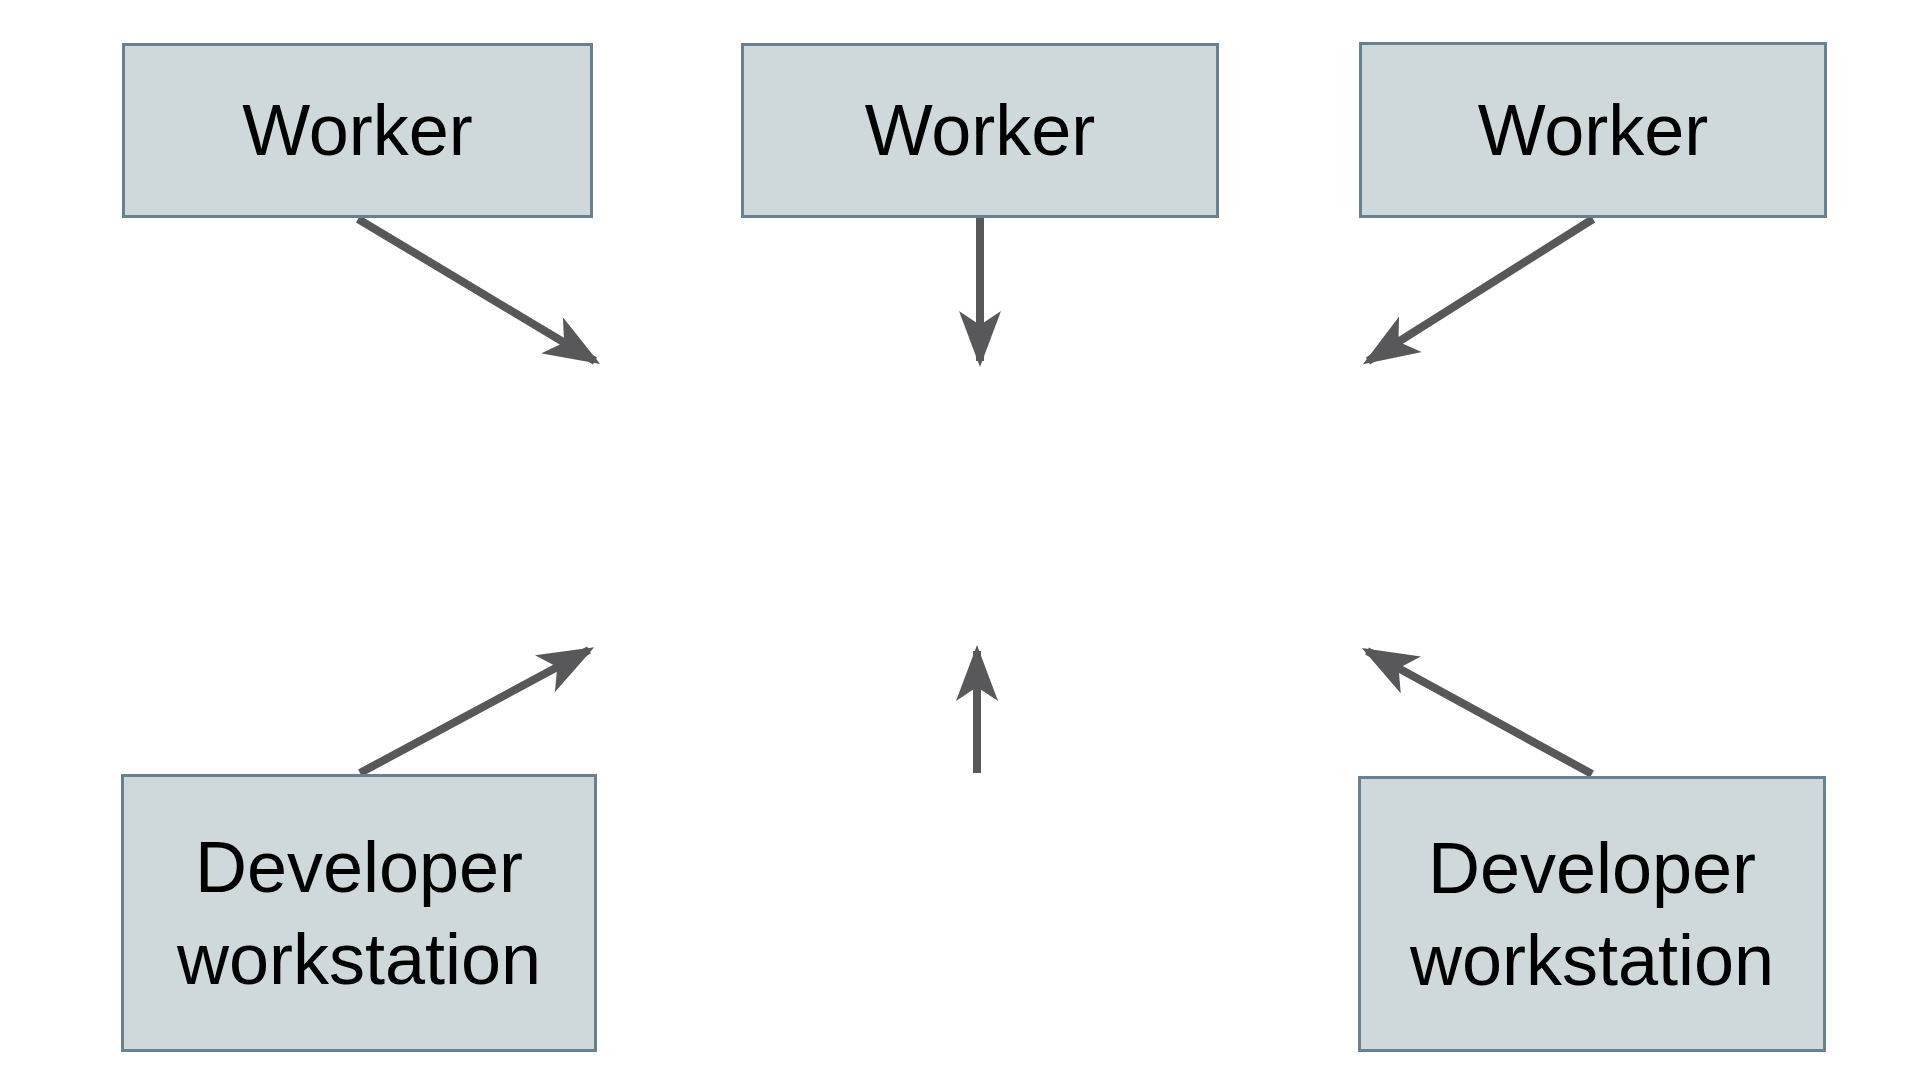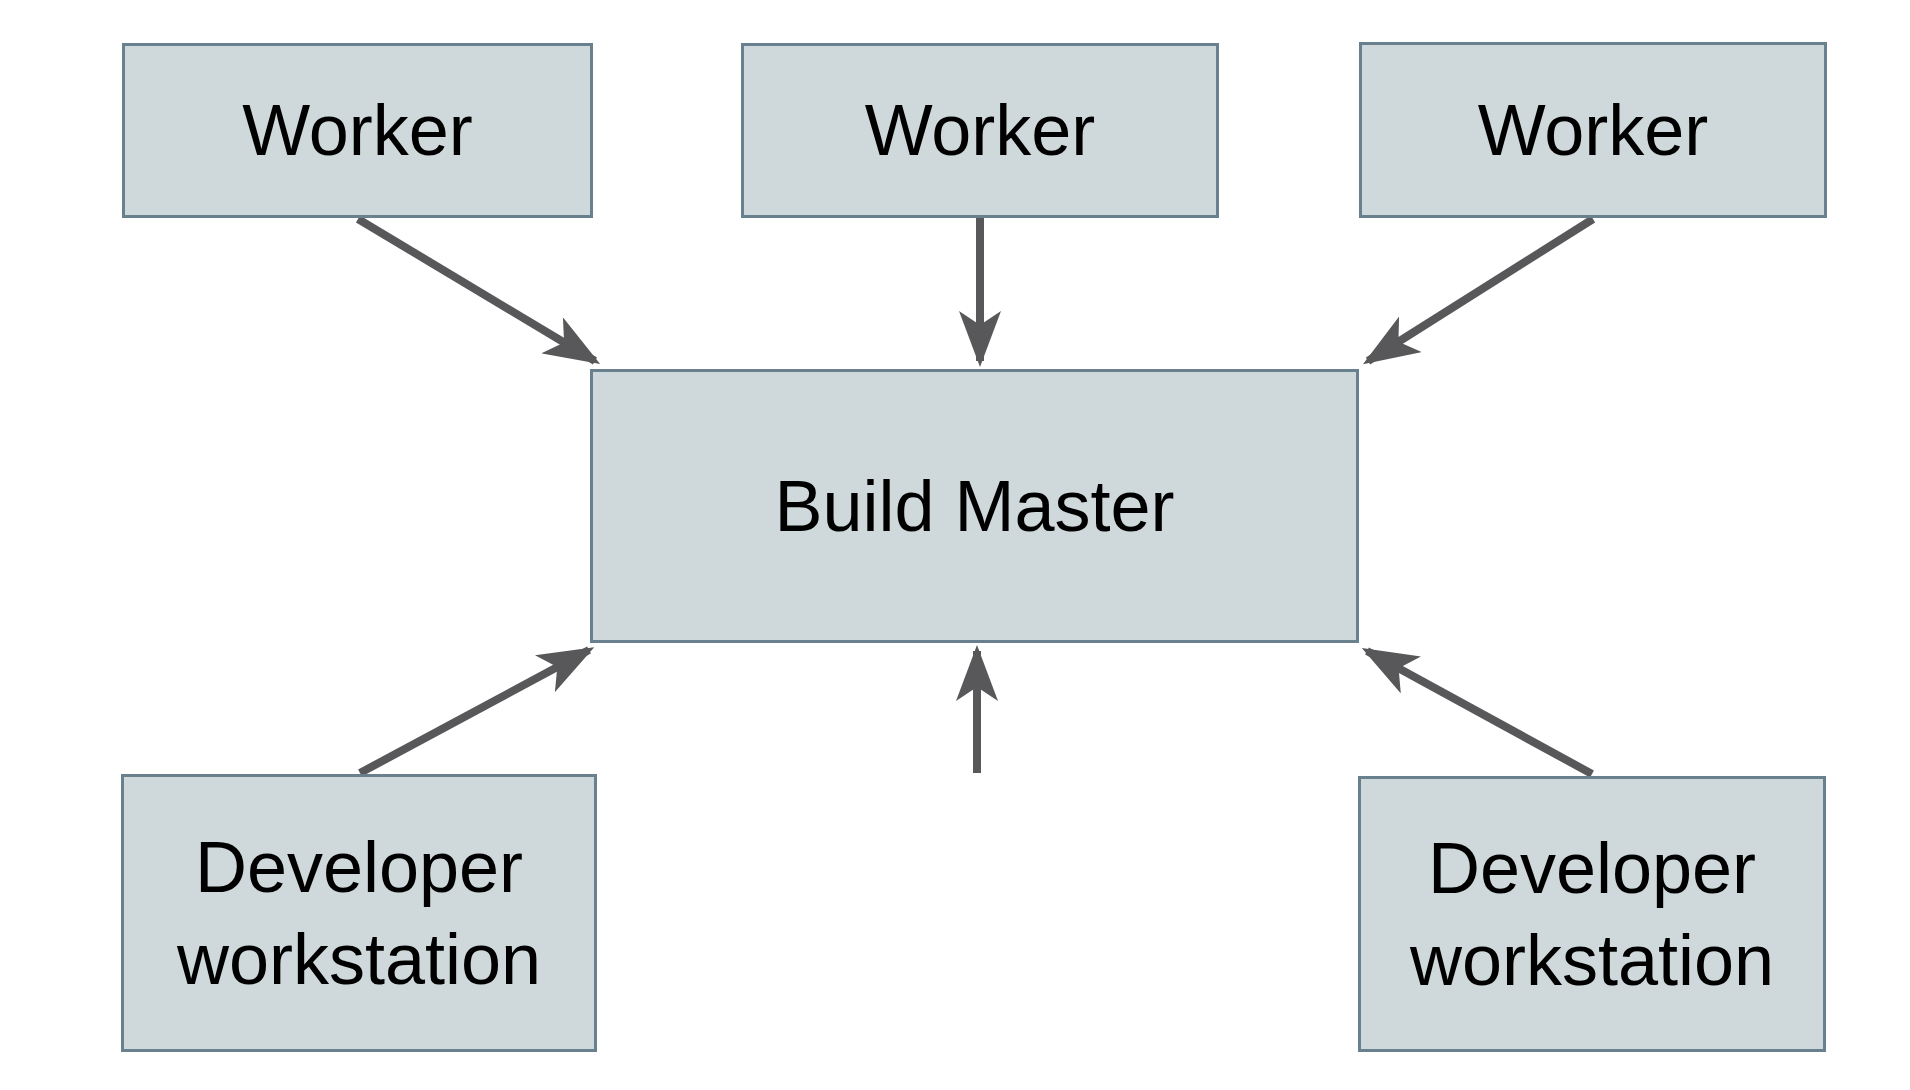--- a/index.html
+++ b/index.html
@@ -75,23 +75,20 @@
   </div>
 
   <div class="node" id="worker-2">
     <span>Worker</span>
   </div>
 
   <div class="node" id="worker-3">
     <span>Worker</span>
   </div>
 
-  <div class="node" id="build-master">
-    <span>Build Master</span>
-  </div>
 
   <div class="node" id="dev-left">
     <span>Developer workstation</span>
   </div>
 
 
   <div class="node" id="dev-right">
     <span>Developer workstation</span>
   </div>
 

